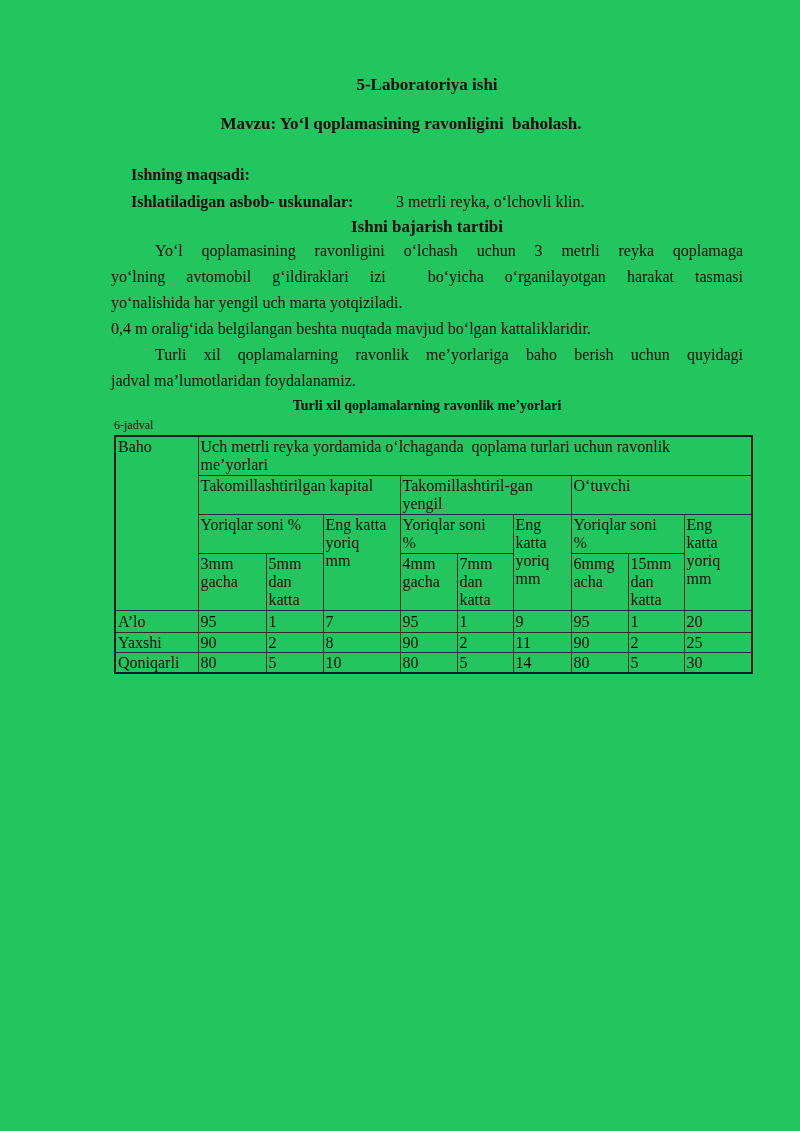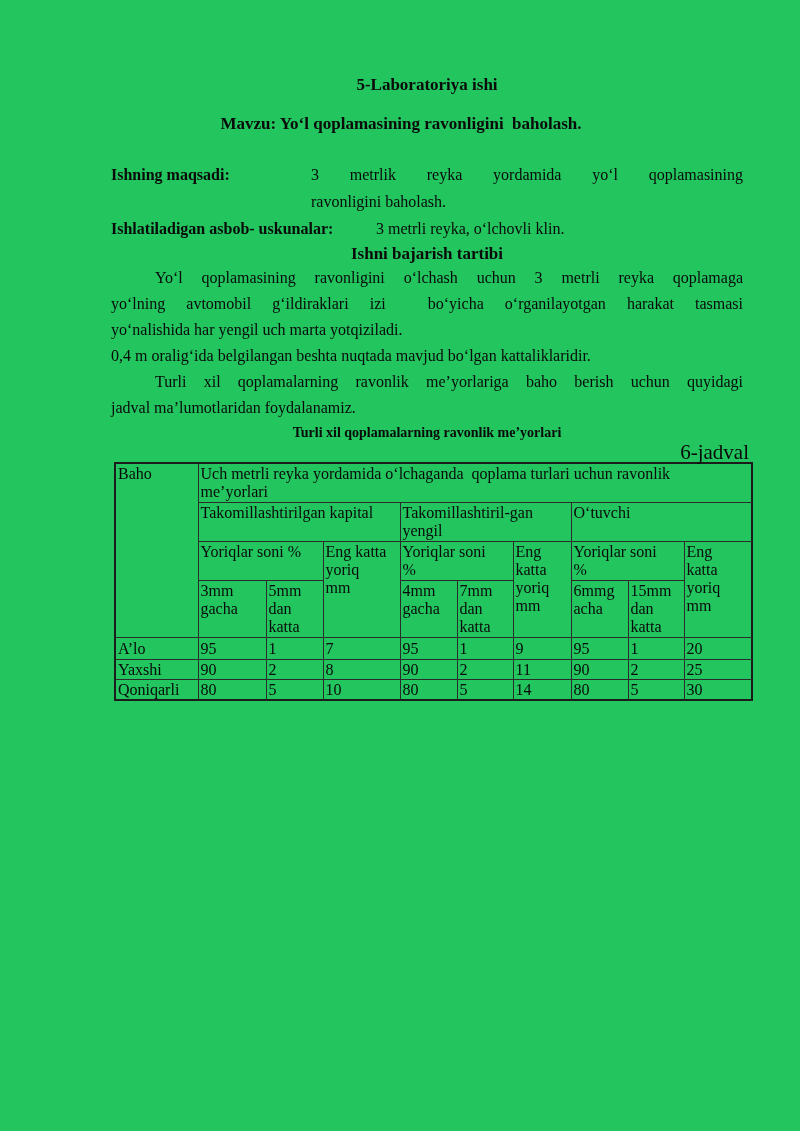--- a/index.html
+++ b/index.html
@@ -9,32 +9,32 @@
     background:#22c55e;
     color:#0a0a0a;
     font-family:"Liberation Serif","DejaVu Serif",serif;
     box-sizing:border-box;
     padding:74px 57px 0 111px;
     overflow:hidden;
   }
   .doc-title{font-weight:bold;font-size:17px;line-height:22px;text-align:center;}
   .doc-subtitle{font-weight:bold;font-size:17px;line-height:22px;text-align:center;margin-top:17px;padding-right:52px;}
   .info{margin-top:26px;font-size:16px;}
-  .info-row{display:flex;line-height:27px;}
+  .info-row{display:flex;line-height:27px;margin-left:20px;}
   .info-label{font-weight:bold;}
   .info-label.w1{flex:0 0 200px;}
   .info-label.w2{flex:0 0 265px;}
   .info-value{flex:1;}
   .just{text-align:justify;text-align-last:justify;}
   .sec-heading{font-weight:bold;font-size:17px;line-height:22px;text-align:center;margin-top:1px;}
   .para{margin:0;font-size:16px;line-height:26px;}
   .pline{}
   .pline.first{padding-left:44px;}
   .tbl-title{font-weight:bold;font-size:14px;line-height:20px;text-align:center;margin-top:2px;}
-  .tbl-tag{font-size:21px;line-height:19px;text-align:right;width:637px;margin-left:3px;box-sizing:border-box;padding-right:2px;}
+  .tbl-tag{font-size:12px;line-height:19px;width:637px;margin-left:3px;box-sizing:border-box;padding-right:2px;}
   table.ravonlik{
     border-collapse:collapse;table-layout:fixed;
     width:637px;margin-left:3px;
     border:2px solid #1c1c1c;
   }
   table.ravonlik td{
     border:1px solid #2b2b2b;
     font-size:16px;line-height:18px;
     text-align:left;vertical-align:top;
     padding:1px 2px;box-sizing:border-box;
@@ -57,24 +57,20 @@
 
 <div class="page">
 
   <div class="doc-title">5-Laboratoriya ishi</div>
 
   <div class="doc-subtitle">Mavzu: Yo‘l qoplamasining ravonligini&nbsp; baholash.</div>
 
   <div class="info">
     <div class="info-row">
       <div class="info-label w1">Ishning maqsadi:</div>
-      <div class="info-value">
-        <div class="just">3 metrlik reyka yordamida yo‘l qoplamasining</div>
-        <div>ravonligini baholash.</div>
-      </div>
     </div>
     <div class="info-row">
       <div class="info-label w2">Ishlatiladigan asbob- uskunalar:</div>
       <div class="info-value">
         <div>3 metrli reyka, o‘lchovli klin.</div>
       </div>
     </div>
   </div>
 
   <div class="sec-heading">Ishni bajarish tartibi</div>

